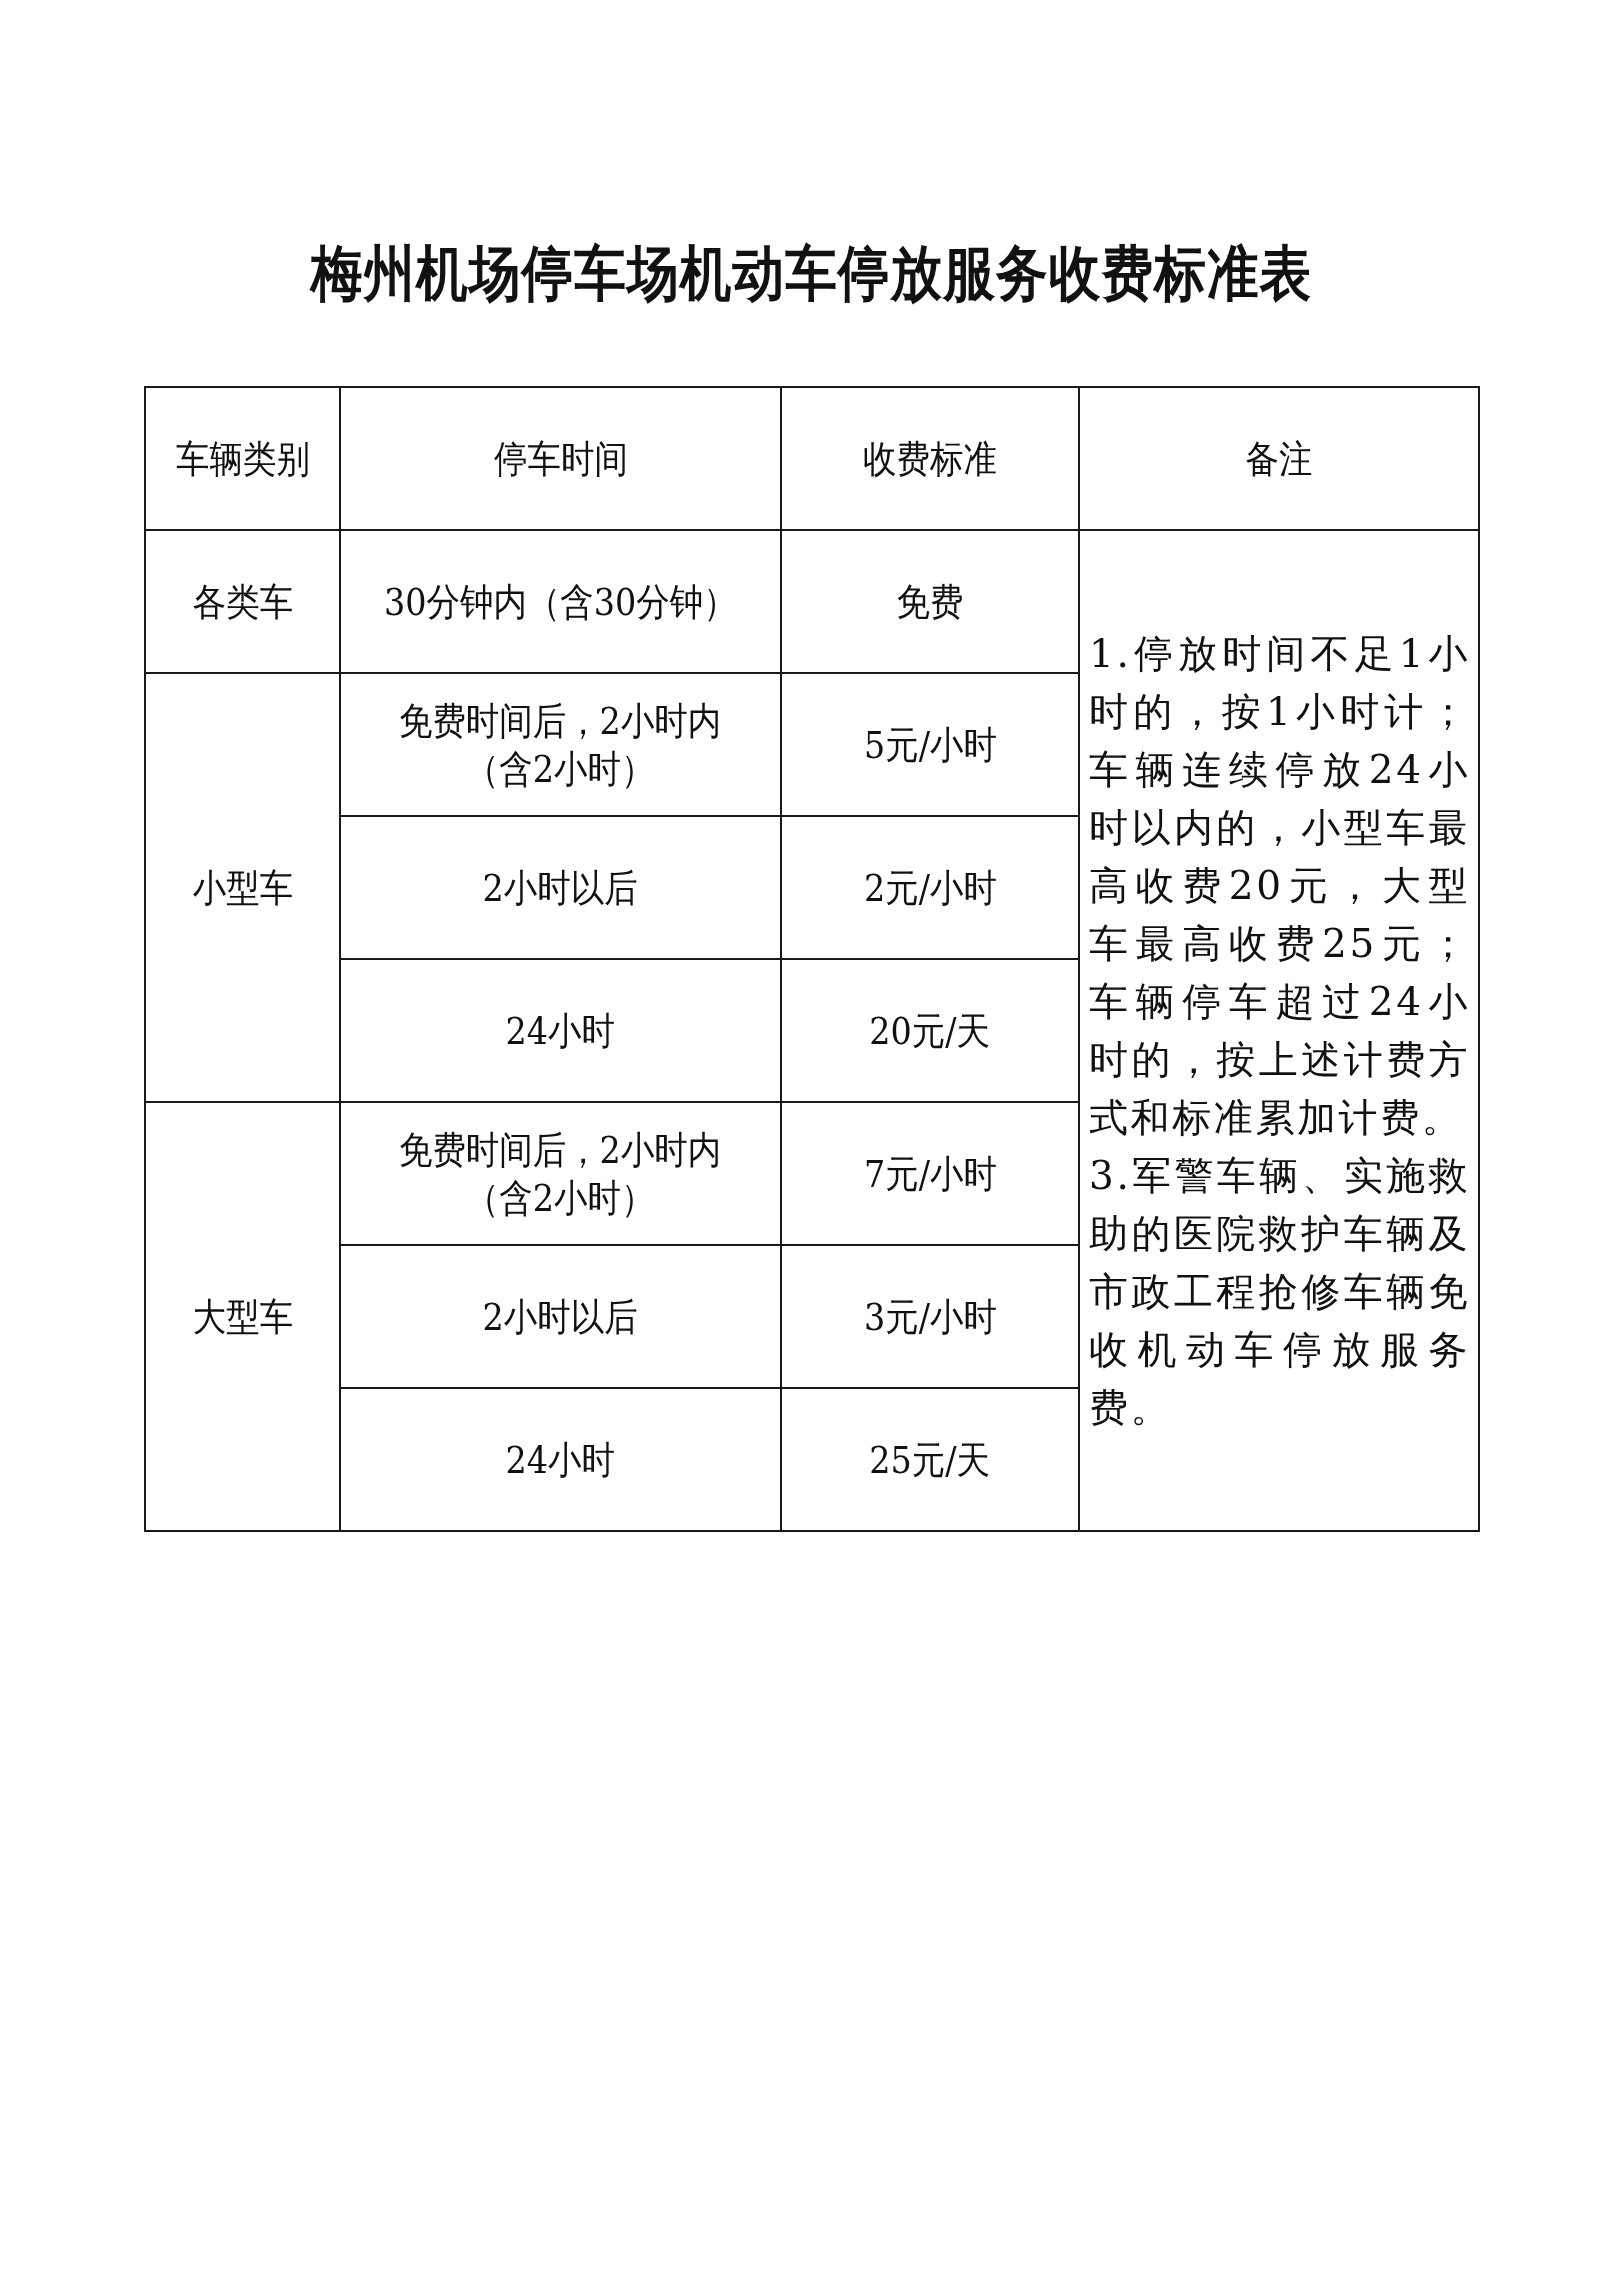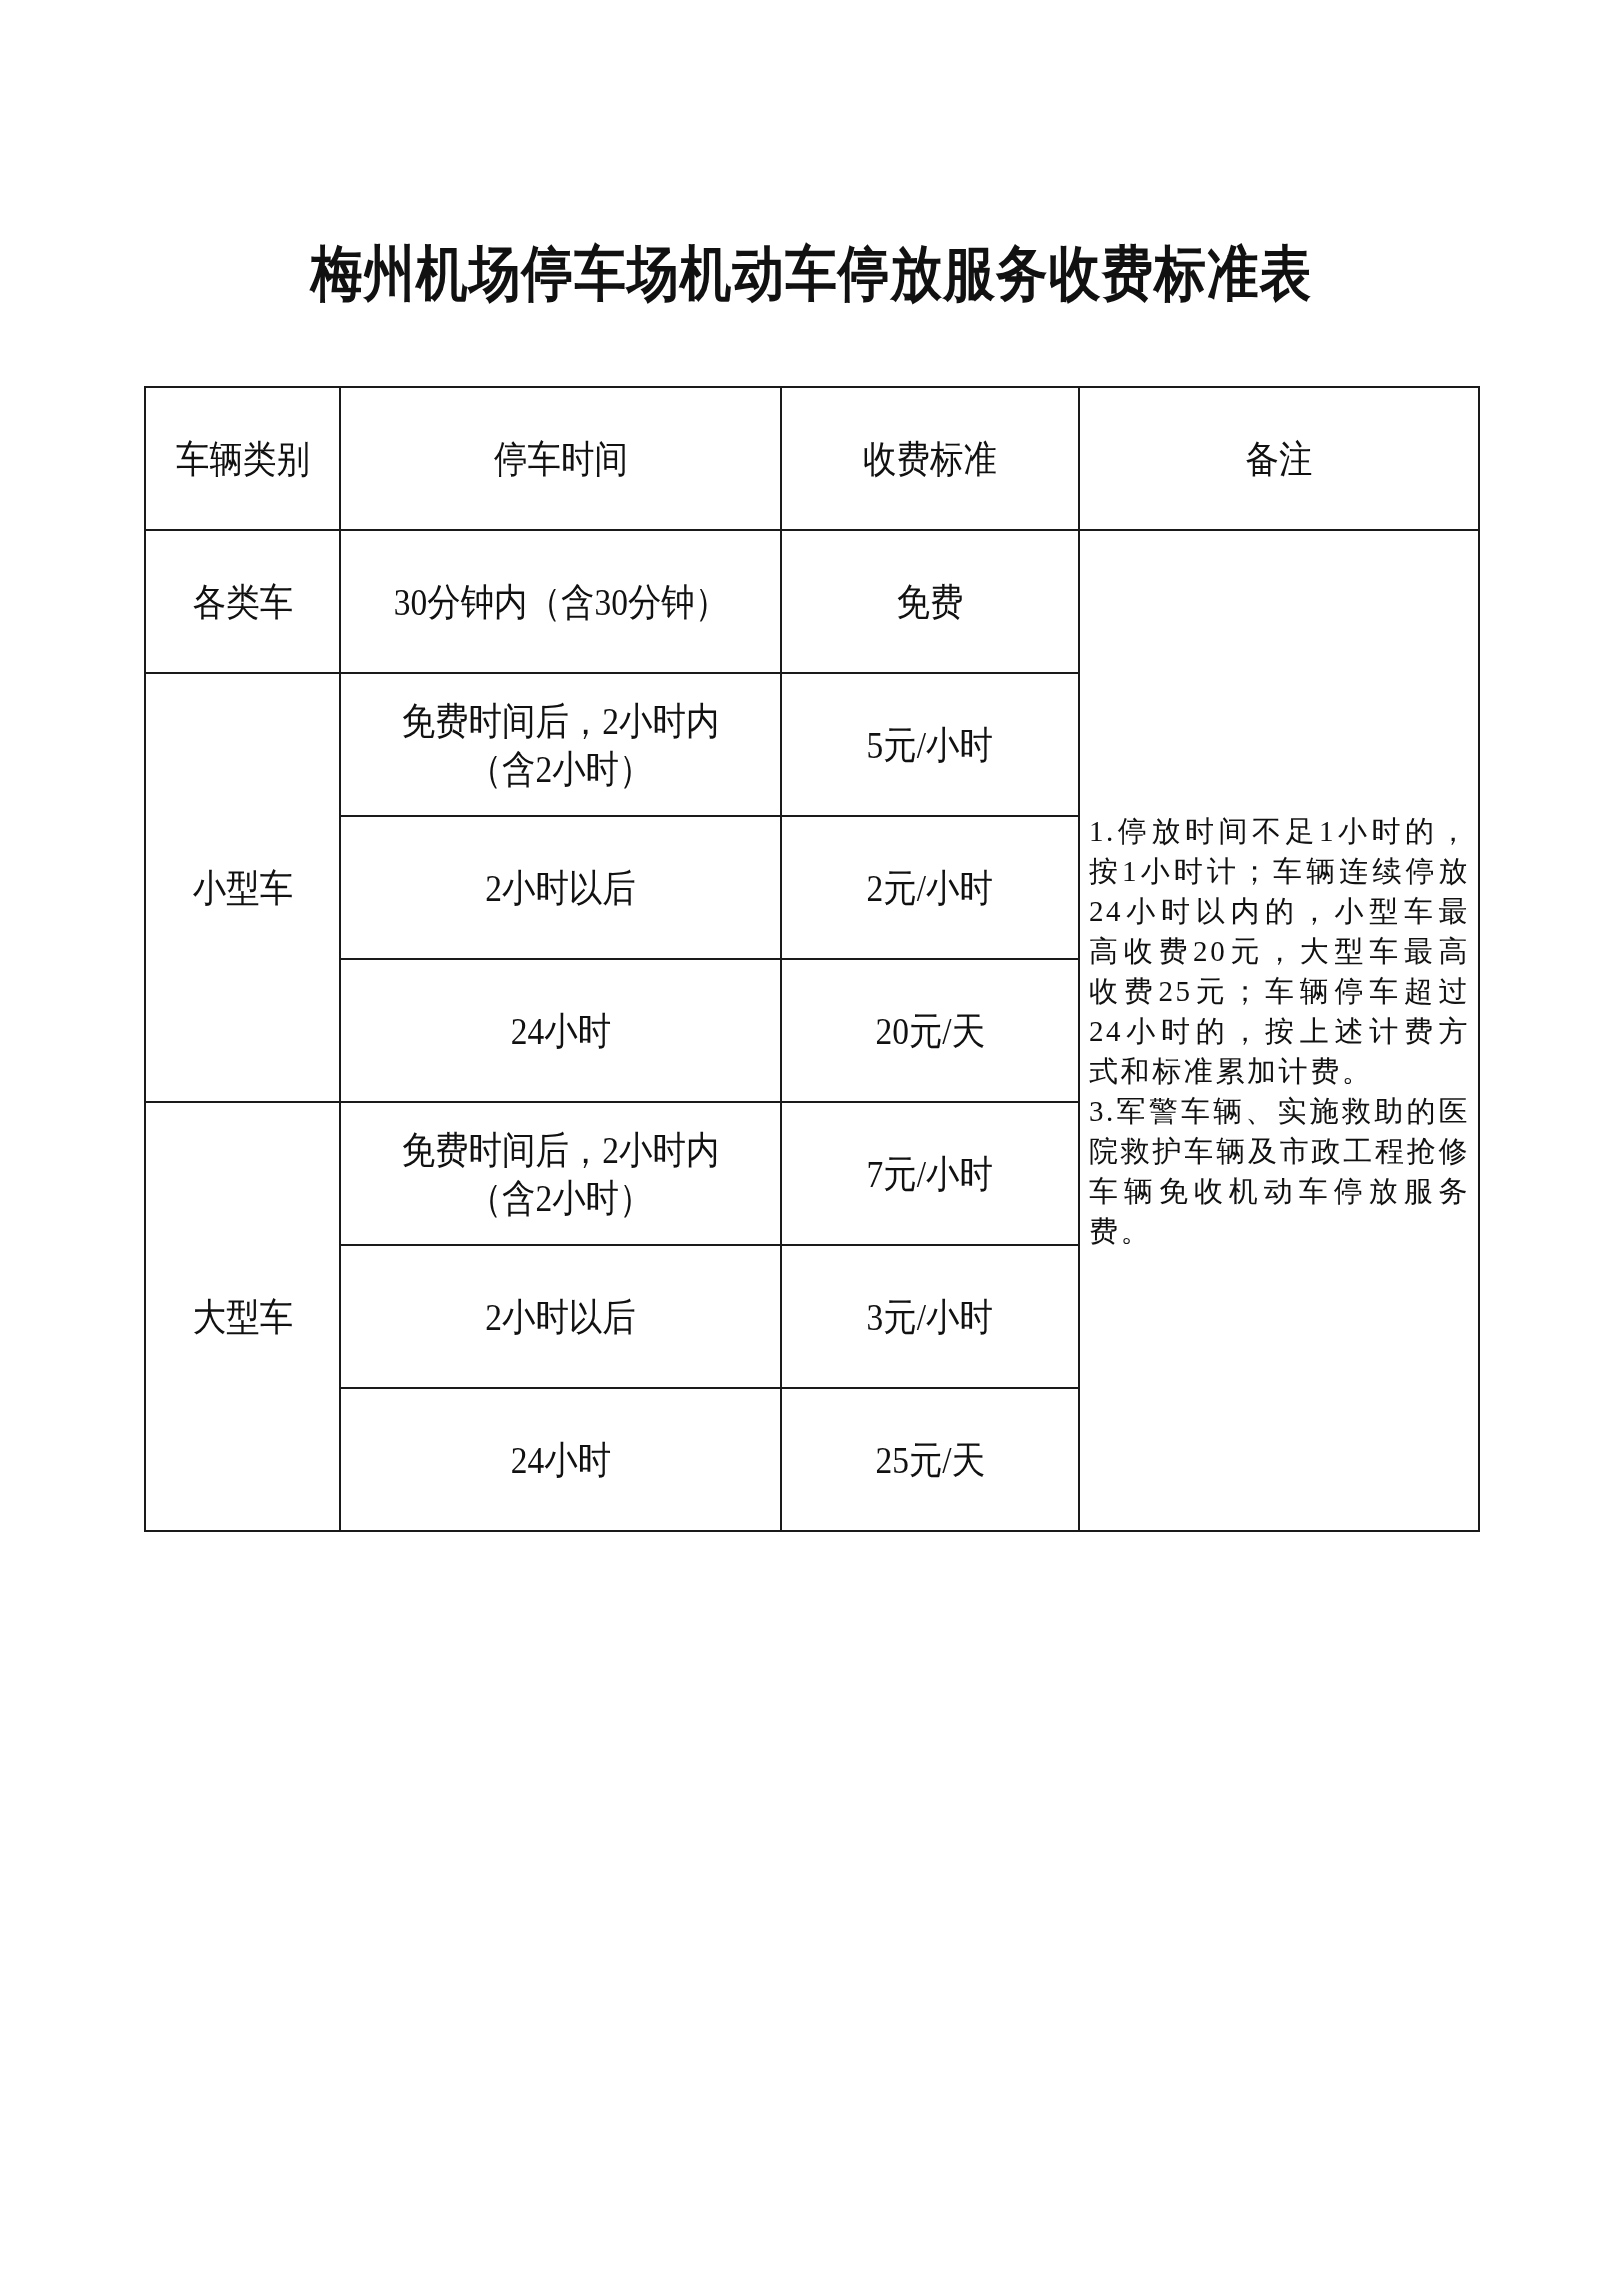--- a/index.html
+++ b/index.html
@@ -30,21 +30,20 @@
       transform-origin: center;
     }
     .fee-table {
       position: absolute;
       left: 144px;
       top: 386px;
       width: 1334px;
       height: 1009px;
       border-collapse: collapse;
       table-layout: fixed;
-      font-family: Liberation Serif, serif;
     }
     .fee-table td, .fee-table th {
       border: 2px solid #1a1a1a;
       text-align: center;
       vertical-align: middle;
       font-weight: normal;
       font-size: 38px;
       line-height: 48px;
       padding: 0;
     }
@@ -52,22 +51,22 @@
     .fee-table .row { height: 143px; }
     .cell-text {
       display: inline-block;
       transform: scaleX(0.88);
     }
     .fee-table td.notes {
       text-align: justify;
       text-align-last: left;
       vertical-align: middle;
       padding: 0 7.8px 0 9px;
-      font-size: 29px;
-      line-height: 40px;
+      font-size: 39px;
+      line-height: 58px;
       letter-spacing: 2.6px;
     }
     .note-para { display: block; }
   </style>
 </head>
 <body>
 
 <div class="page-title">梅州机场停车场机动车停放服务收费标准表</div>
 
 <table class="fee-table">

